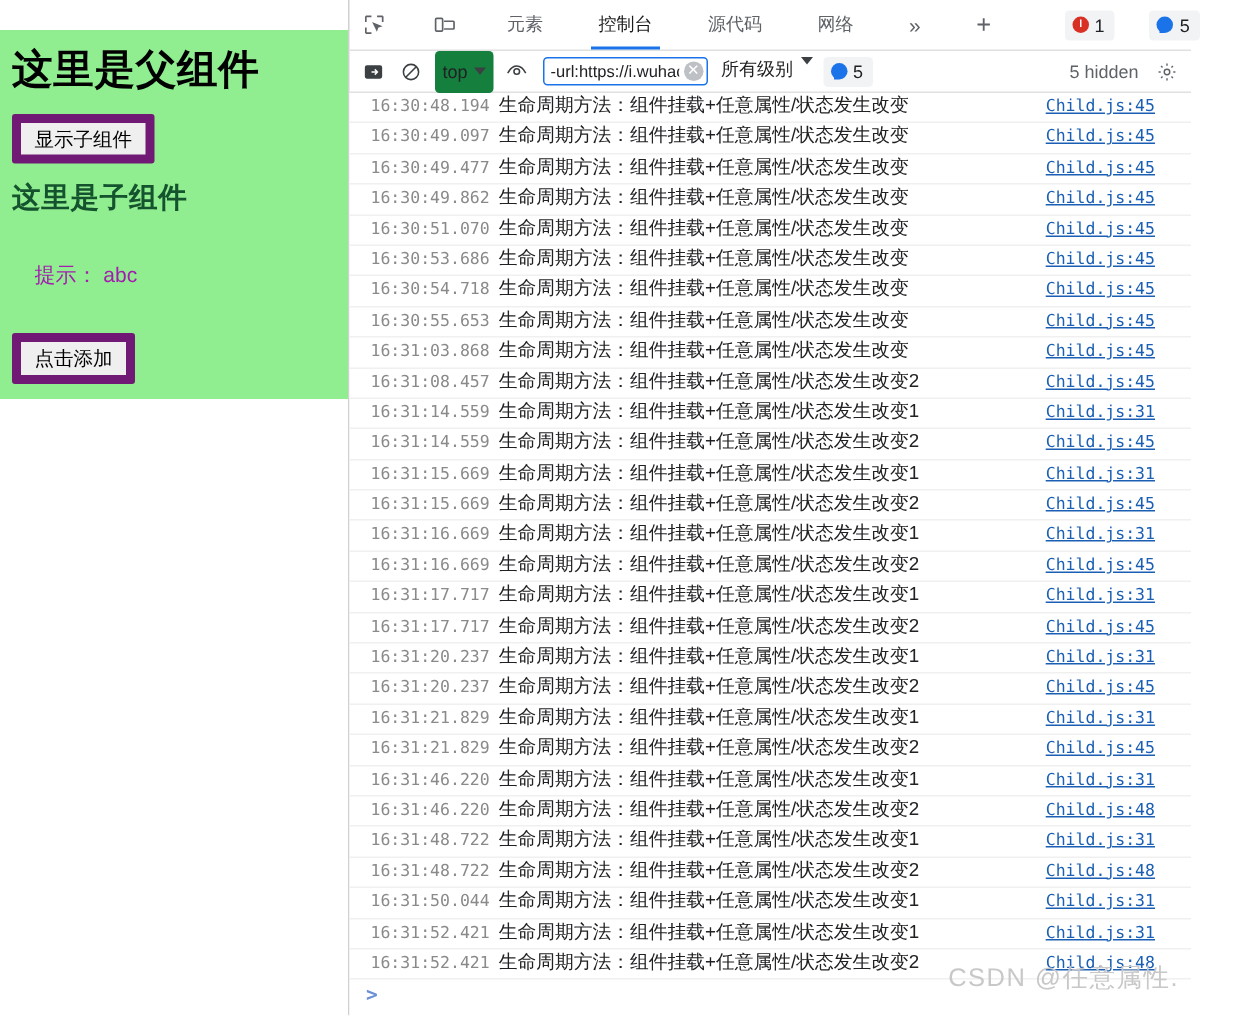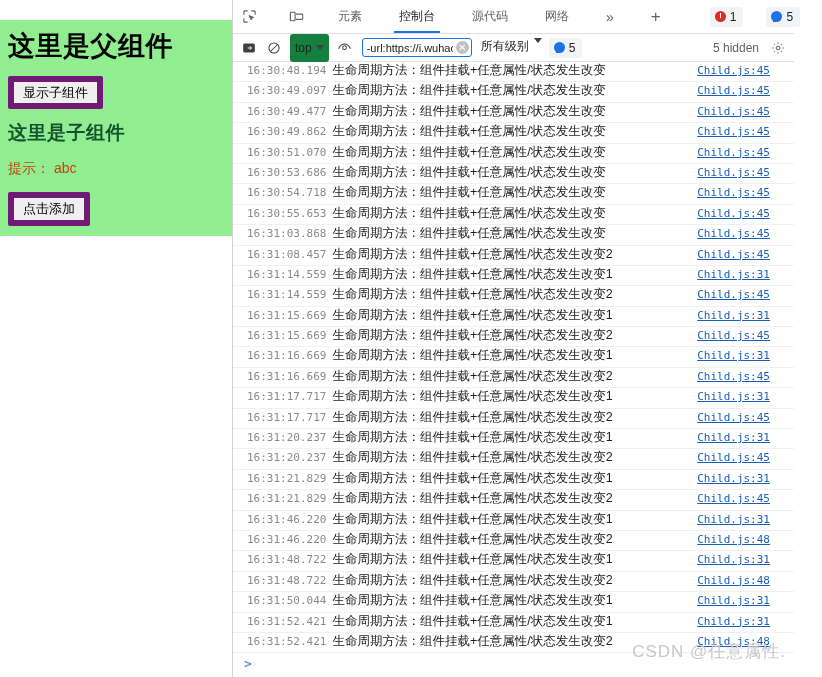--- a/index.html
+++ b/index.html
@@ -58,22 +58,22 @@
     color: #000;
     background: #efefef;
     border: 6px solid #701a75;
     border-radius: 2px;
     padding: 3px 9px;
     line-height: 1.2;
     cursor: pointer;
   }
   .page-text {
     font-size: 14px;
-    color: #c2410c;
-    margin: 0;
+    color: #a21caf;
+    margin: 15px;
     padding: 4px 0 14px 0;
   }
 
   
   .devtools {
     width: 561px;
     height: 677px;
     display: flex;
     flex-direction: column;
     background: #ffffff;

